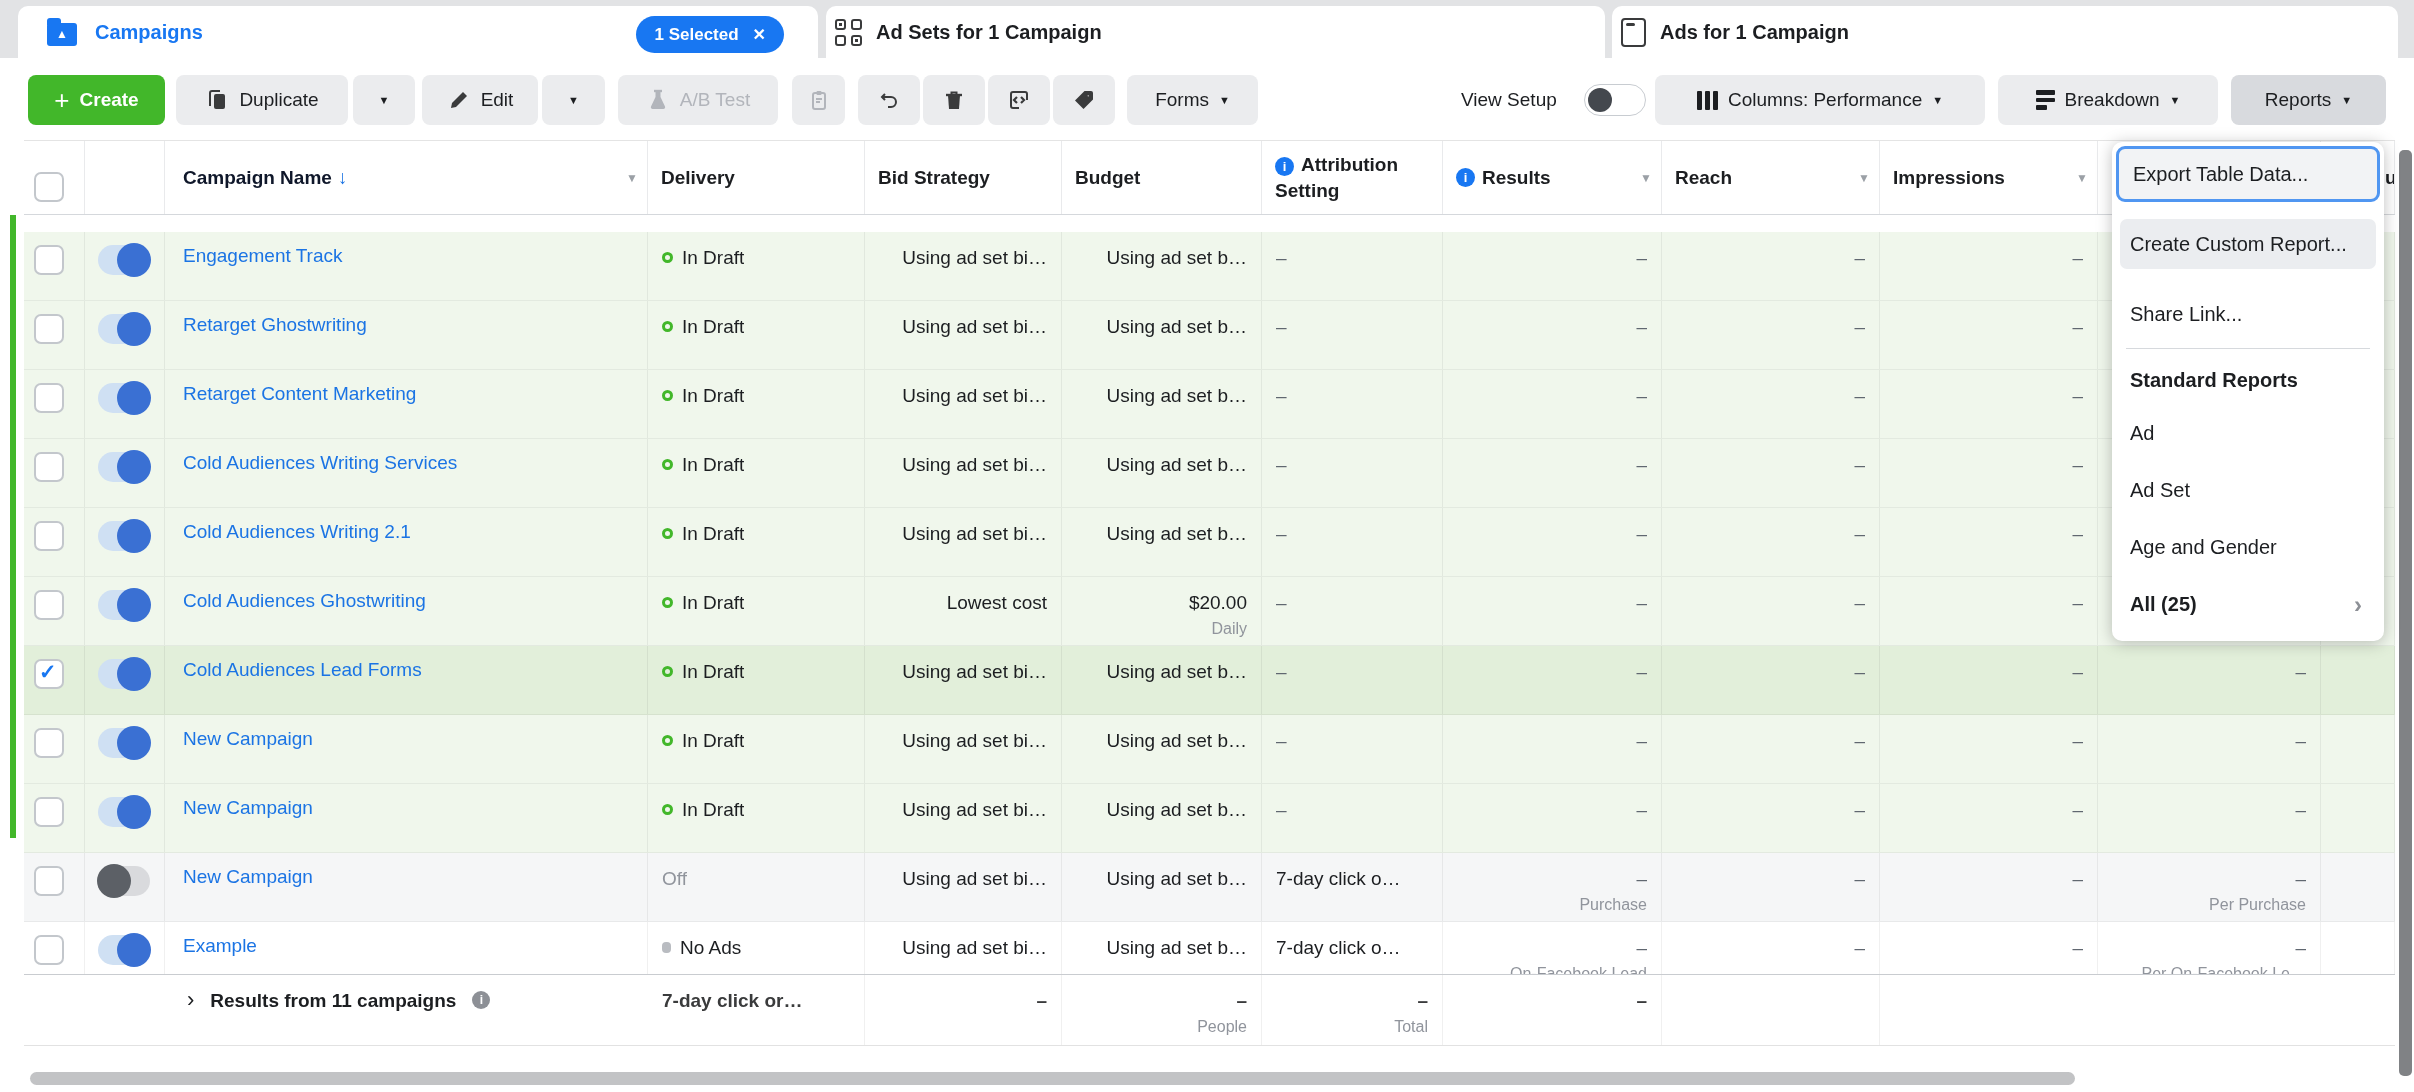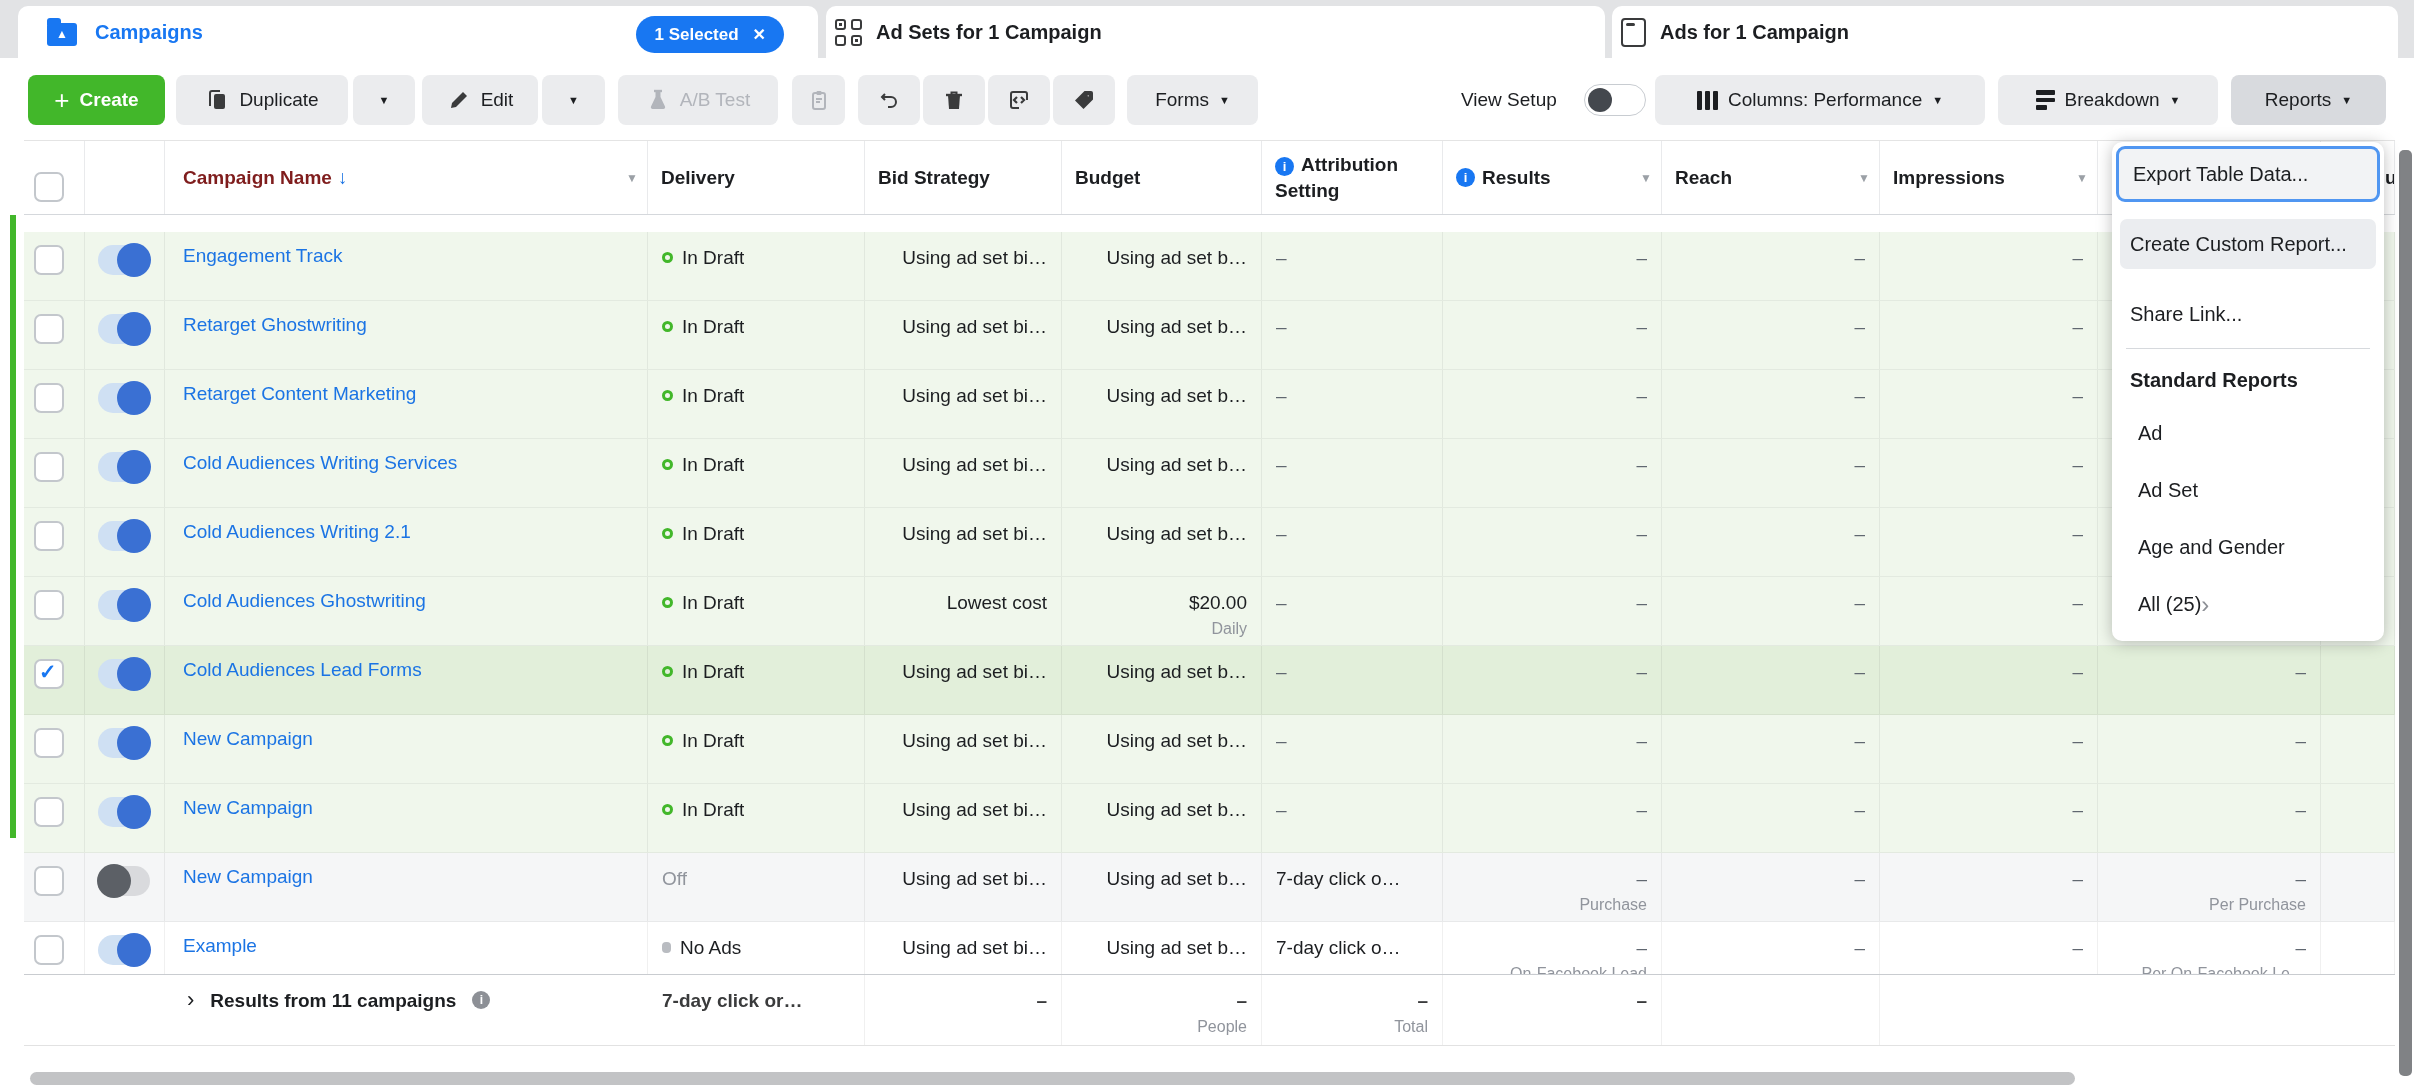--- a/index.html
+++ b/index.html
@@ -47,21 +47,21 @@
   .brkicon{display:inline-flex;flex-direction:column;gap:3px;}
   .brkicon i{height:4.5px;background:#1c1e21;border-radius:1px;}
   .brkicon i:nth-child(1){width:19px;}.brkicon i:nth-child(2){width:19px;}.brkicon i:nth-child(3){width:11px;}
 
   
   .grid{display:grid;grid-template-columns:61px 80px 483px 217px 197px 200px 181px 219px 218px 218px 223px 74px;width:2371px;box-sizing:border-box;}
   .thead{position:absolute;left:24px;top:140px;height:75px;border-top:1px solid #e4e4e4;border-bottom:1px solid #d5d8dc;background:#fff;}
   .thead .cell{display:flex;align-items:center;position:relative;border-right:1px solid #e9eaec;box-sizing:border-box;
                font-weight:bold;font-size:19px;color:#1c1e21;padding-left:13px;}
   .thead .c-cb{padding-left:10px;}
-  .thname{color:#7f1d1d;}
+  .thname{color:#0f172a;}
   .sortarrow{color:#1b74e4;font-weight:bold;margin-left:6px;font-size:19px;}
   .hcaret{position:absolute;right:9px;color:#9ba0a6;font-size:12px;}
   .infob{display:inline-flex;align-items:center;justify-content:center;width:19px;height:19px;border-radius:50%;
          background:#1877f2;color:#fff;font-size:13px;font-weight:bold;margin-right:7px;flex:none;font-style:normal;}
   .attr-h{line-height:26px;width:130px;}
   .frag{position:absolute;left:64px;overflow:hidden;}
 
   .rows{position:absolute;left:24px;top:232px;}
   .row{height:69px;border-bottom:1px solid rgba(0,0,0,0.05);}
   .row.g{background:#f0f7ec;}
@@ -105,22 +105,22 @@
 
   
   .menu{position:absolute;left:2112px;top:142px;width:272px;background:#fff;border-radius:10px;
         box-shadow:0 2px 16px rgba(0,0,0,0.25);z-index:50;padding-bottom:8px;font-size:20px;}
   .mi{display:flex;align-items:center;cursor:pointer;}
   .mi-export{margin:4px;height:56px;border:3px solid #5096f1;border-radius:9px;background:#f2f3f5;padding-left:14px;box-sizing:border-box;}
   .mi-ccr{margin:17px 8px;height:50px;background:#ebedf0;border-radius:7px;padding-left:10px;}
   .mi-share{height:56px;padding-left:18px;}
   .mdivider{margin:6px 14px;border-top:1px solid #d6d9dd;}
   .msection{height:50px;display:flex;align-items:center;padding-left:18px;font-weight:bold;}
-  .mi-plain{height:57px;padding-left:18px;margin-left:8px;}
-  .mi-all{padding-right:14px;}
+  .mi-plain{height:57px;padding-left:18px;}
+  .mi-all{justify-content:space-between;padding-right:22px;font-weight:bold;}
   .mchev{color:#8d9096;font-size:24px;}
 </style>
 </head>
 <body>
 
 <div id="app">
 
   <div class="tabbar">
     <div class="tabcard tab1">
       <span class="folder">

